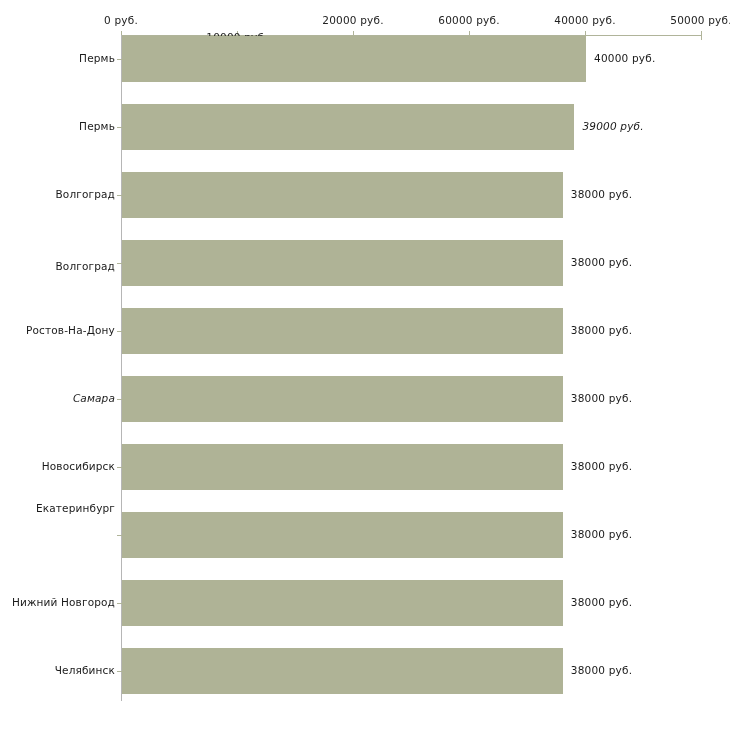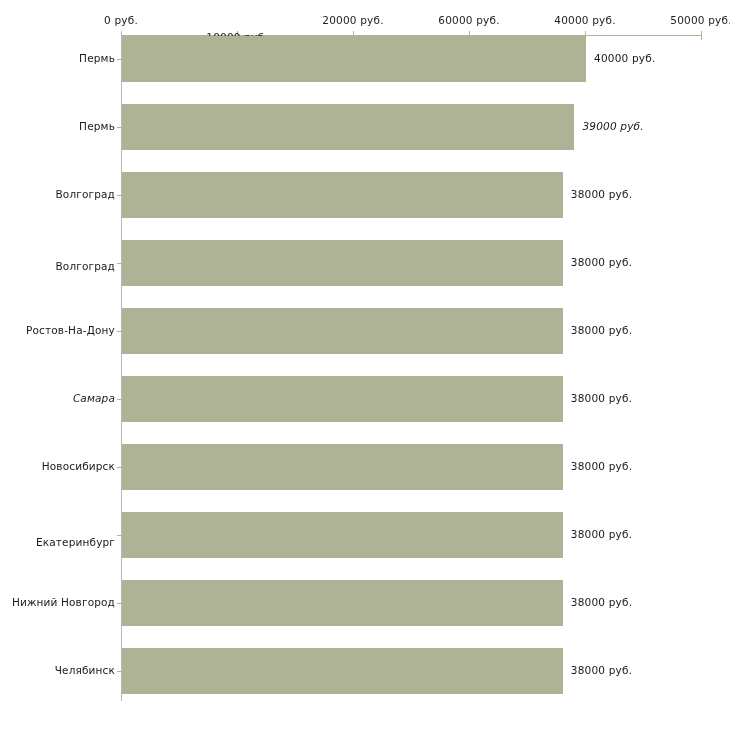--- a/index.html
+++ b/index.html
@@ -107,21 +107,21 @@
       <div class="bar" title="Самара" style="top: 376px; width: 440.8px; background: rgb(175, 179, 150);"></div>
       <div class="y-tick" style="top: 399px;"></div>
       <div class="cat-label" style="top: 392px; font-style: italic;">Самара</div>
       <div class="val-label" style="left: 570.8px; top: 392px;">38000 руб.</div>
       <div class="bar" title="Новосибирск" style="top: 444px; width: 440.8px; background: rgb(175, 179, 150);"></div>
       <div class="y-tick" style="top: 467px;"></div>
       <div class="cat-label" style="top: 460px;">Новосибирск</div>
       <div class="val-label" style="left: 570.8px; top: 460px;">38000 руб.</div>
       <div class="bar" title="Екатеринбург" style="top: 512px; width: 440.8px; background: rgb(175, 179, 150);"></div>
       <div class="y-tick" style="top: 535px;"></div>
-      <div class="cat-label" style="top: 536px; margin-left: 34px;">Екатеринбург</div>
+      <div class="cat-label" style="top: 502px; margin-left: 34px;">Екатеринбург</div>
       <div class="val-label" style="left: 570.8px; top: 528px;">38000 руб.</div>
       <div class="bar" title="Нижний Новгород" style="top: 580px; width: 440.8px; background: rgb(175, 179, 150);"></div>
       <div class="y-tick" style="top: 603px;"></div>
       <div class="cat-label" style="top: 596px;">Нижний Новгород</div>
       <div class="val-label" style="left: 570.8px; top: 596px;">38000 руб.</div>
       <div class="bar" title="Челябинск" style="top: 648px; width: 440.8px; background: rgb(175, 179, 150);"></div>
       <div class="y-tick" style="top: 671px;"></div>
       <div class="cat-label" style="top: 664px;">Челябинск</div>
       <div class="val-label" style="left: 570.8px; top: 664px;">38000 руб.</div>
     </div>

